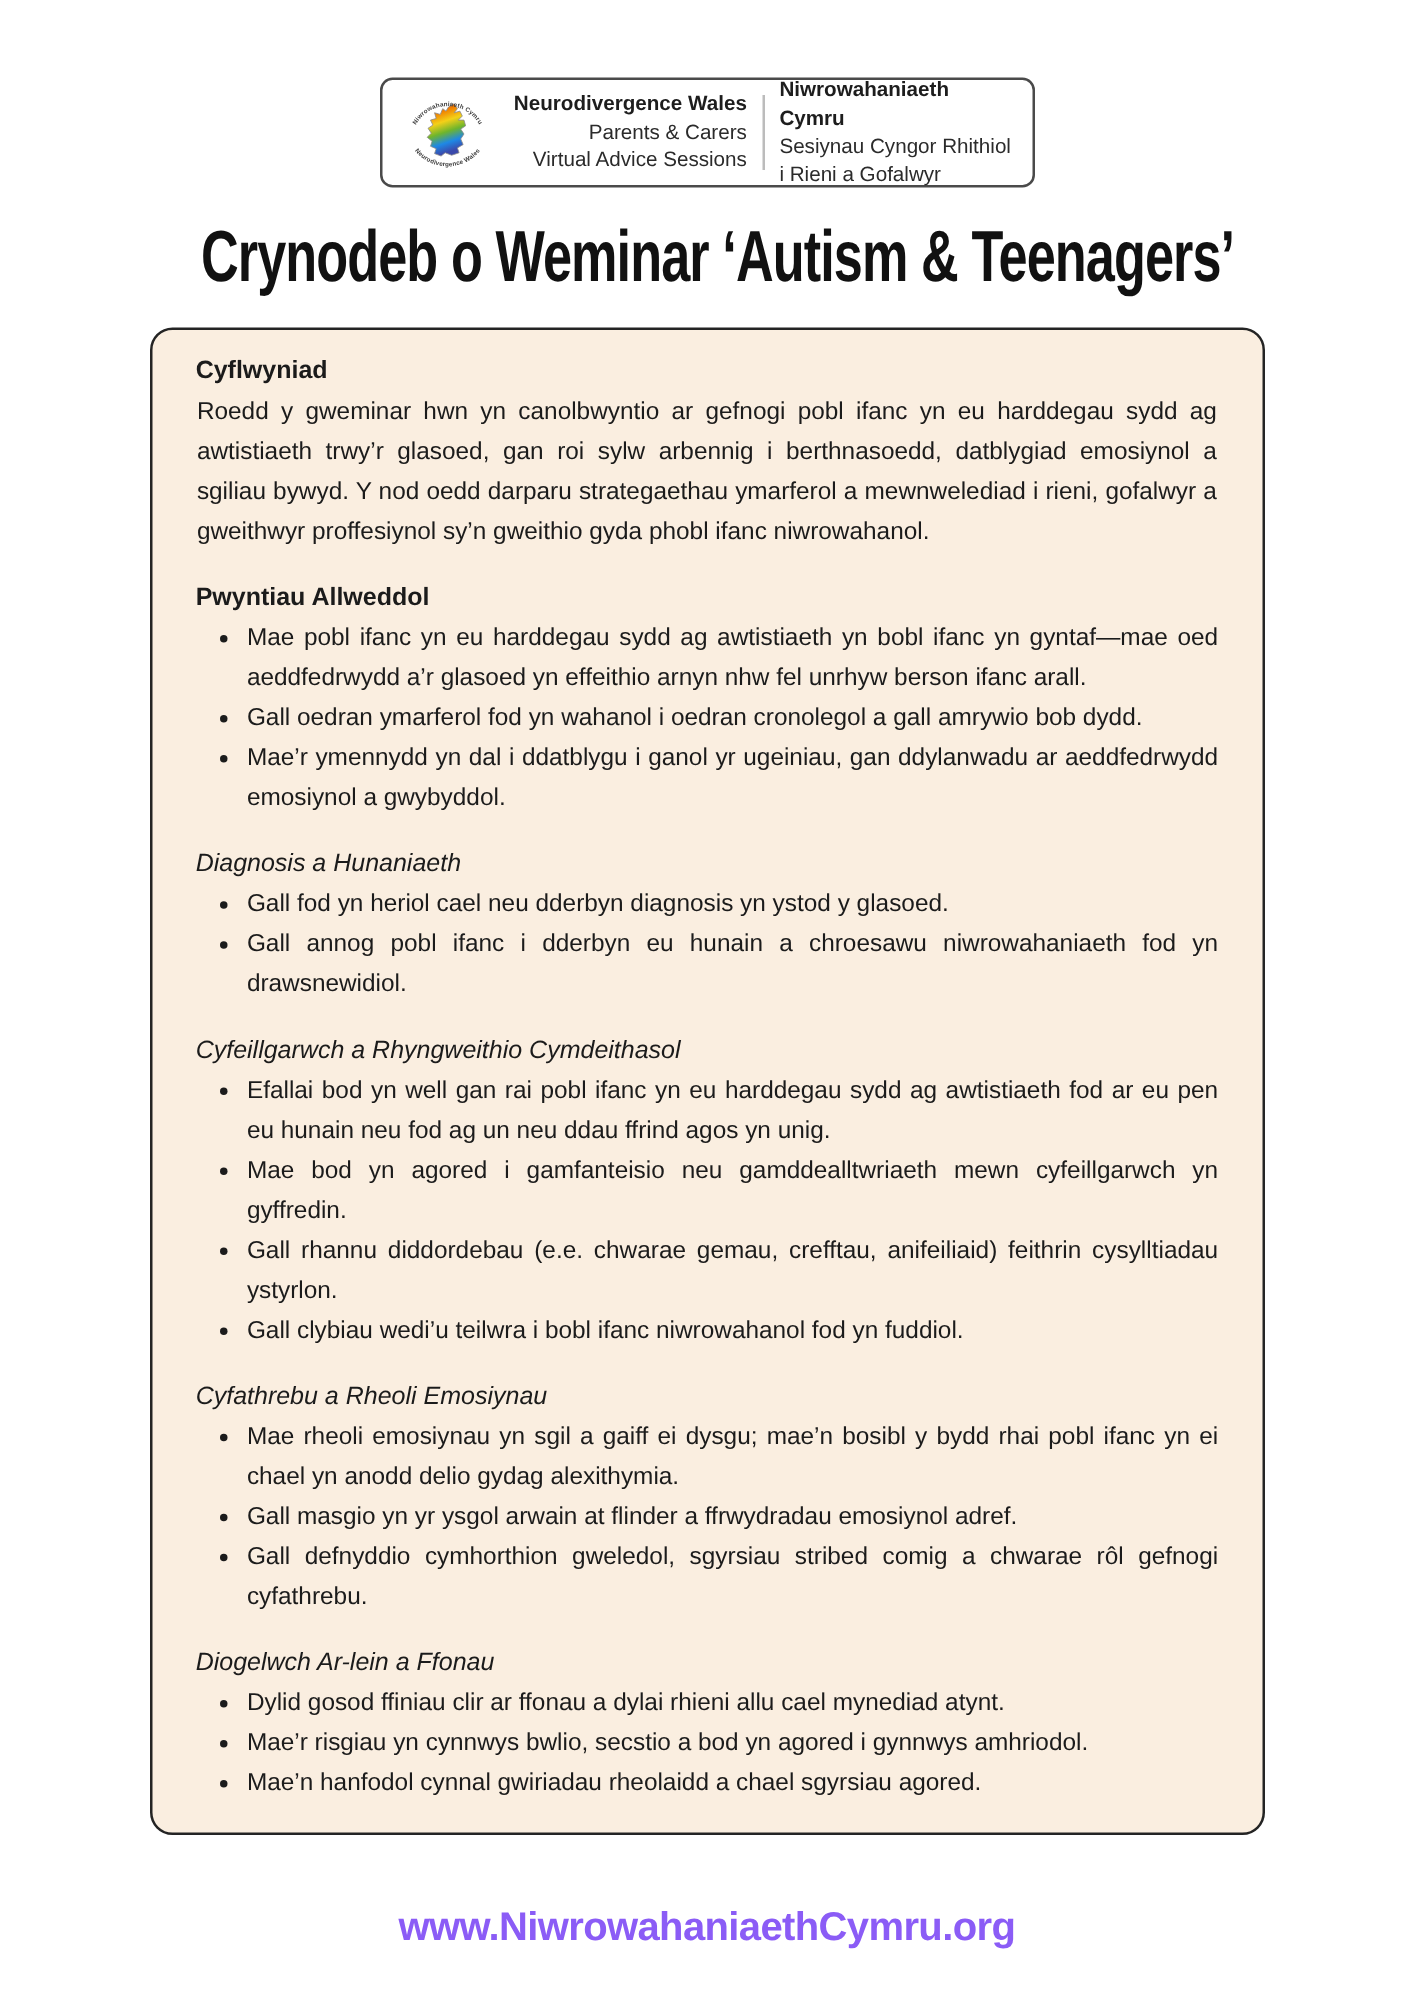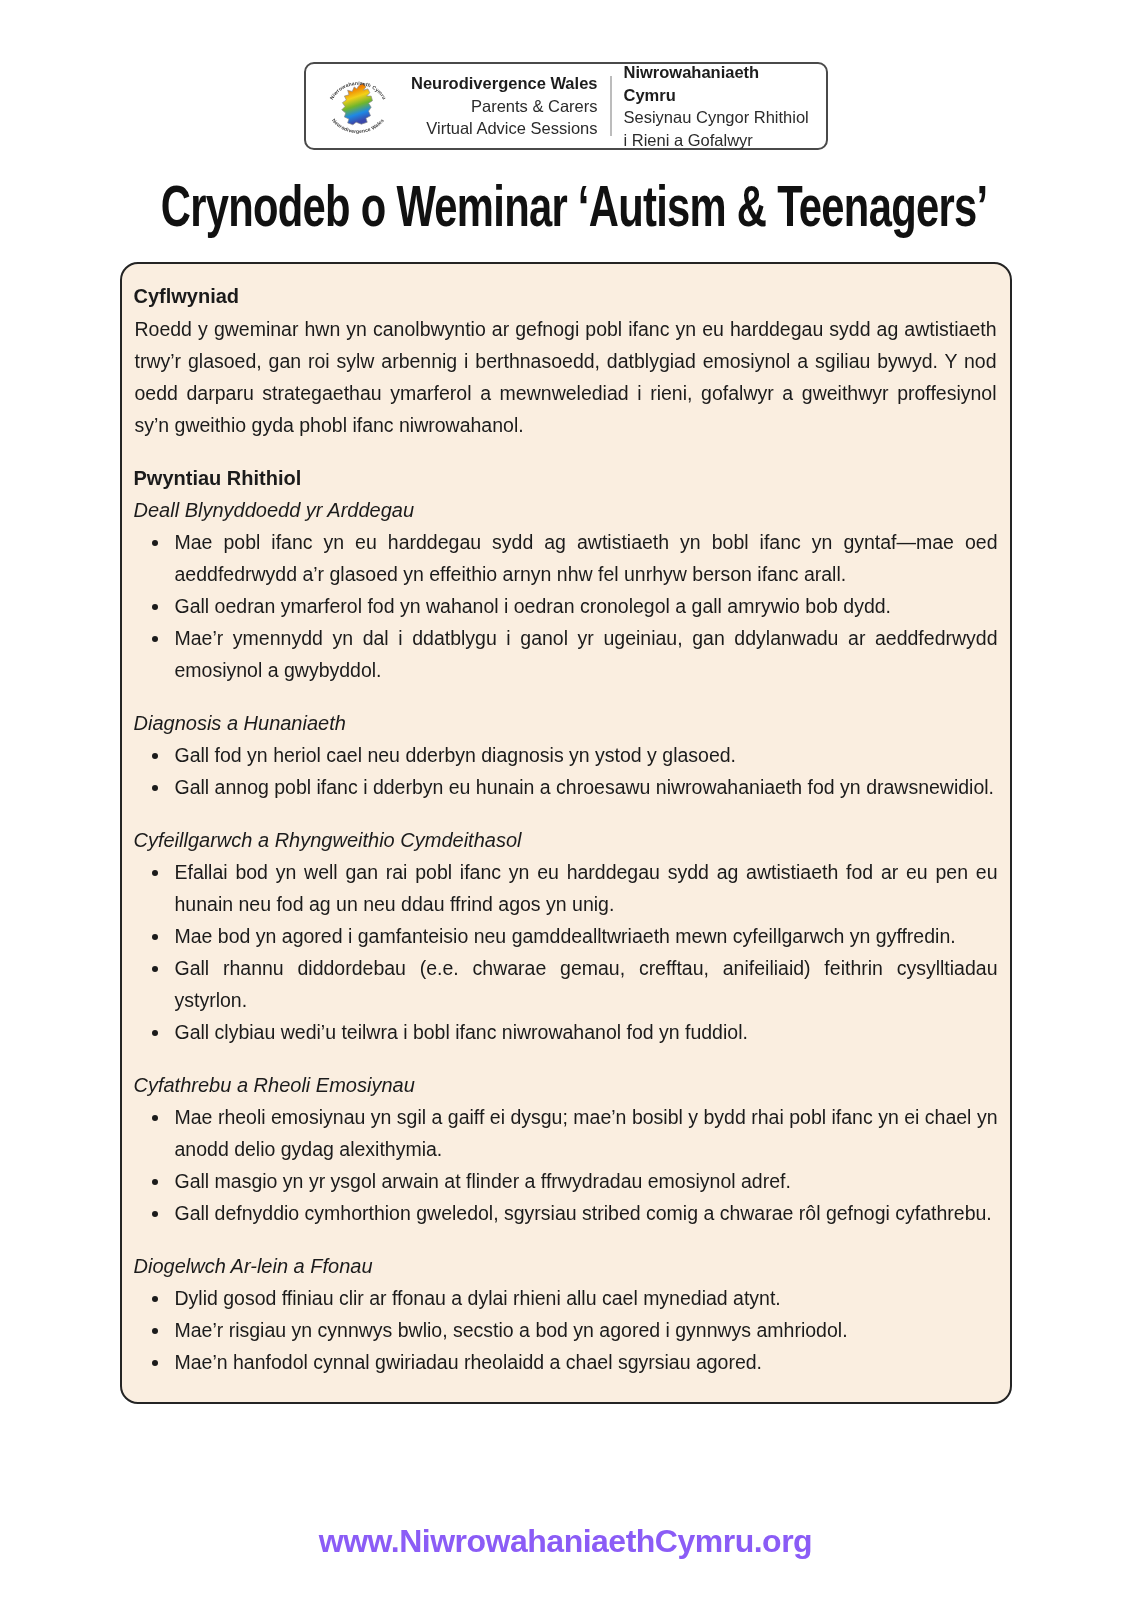--- a/index.html
+++ b/index.html
@@ -56,21 +56,21 @@
     transform: scaleX(0.72);
     transform-origin: 50% 50%;
   }
   
   .panel {
     width: 892px;
     margin: 24px auto 0;
     background: var(--panel-bg);
     border: 2.5px solid var(--panel-border);
     border-radius: 18px;
-    padding: 16px 12px 24px;
+    padding: 16px 35px 24px;
     font-size: 19.5px;
     line-height: 32px;
     text-align: justify;
     color: var(--text);
   }
   .b-head { font-weight: bold; font-size: 20px; line-height: 32px; }
   .i-head { font-style: italic; font-size: 20px; line-height: 32px; }
   .gap { margin-top: 21px; }
   .panel p { margin: 1px; }
   .panel ul { margin: 0; padding-left: 37px; }
@@ -131,24 +131,23 @@
     </div>
   </div>
 
   <h1 class="page-title"><span class="squeeze">Crynodeb o Weminar ‘Autism &amp; Teenagers’</span></h1>
 
   <div class="panel">
 
     <div class="b-head">Cyflwyniad</div>
     <p>Roedd y gweminar hwn yn canolbwyntio ar gefnogi pobl ifanc yn eu harddegau sydd ag awtistiaeth trwy’r glasoed, gan roi sylw arbennig i berthnasoedd, datblygiad emosiynol a sgiliau bywyd. Y nod oedd darparu strategaethau ymarferol a mewnwelediad i rieni, gofalwyr a gweithwyr proffesiynol sy’n gweithio gyda phobl ifanc niwrowahanol.</p>
 
-    <div class="b-head gap">Pwyntiau Rhithiol</div>
+    <div class="b-head gap">Pwyntiau Allweddol</div>
 
     <section>
-      <div class="i-head">Deall Blynyddoedd yr Arddegau</div>
       <ul>
         <li>Mae pobl ifanc yn eu harddegau sydd ag awtistiaeth yn bobl ifanc yn gyntaf—mae oed aeddfedrwydd a’r glasoed yn effeithio arnyn nhw fel unrhyw berson ifanc arall.</li>
         <li>Gall oedran ymarferol fod yn wahanol i oedran cronolegol a gall amrywio bob dydd.</li>
         <li>Mae’r ymennydd yn dal i ddatblygu i ganol yr ugeiniau, gan ddylanwadu ar aeddfedrwydd emosiynol a gwybyddol.</li>
       </ul>
     </section>
 
     <section>
       <div class="i-head gap">Diagnosis a Hunaniaeth</div>
       <ul>

